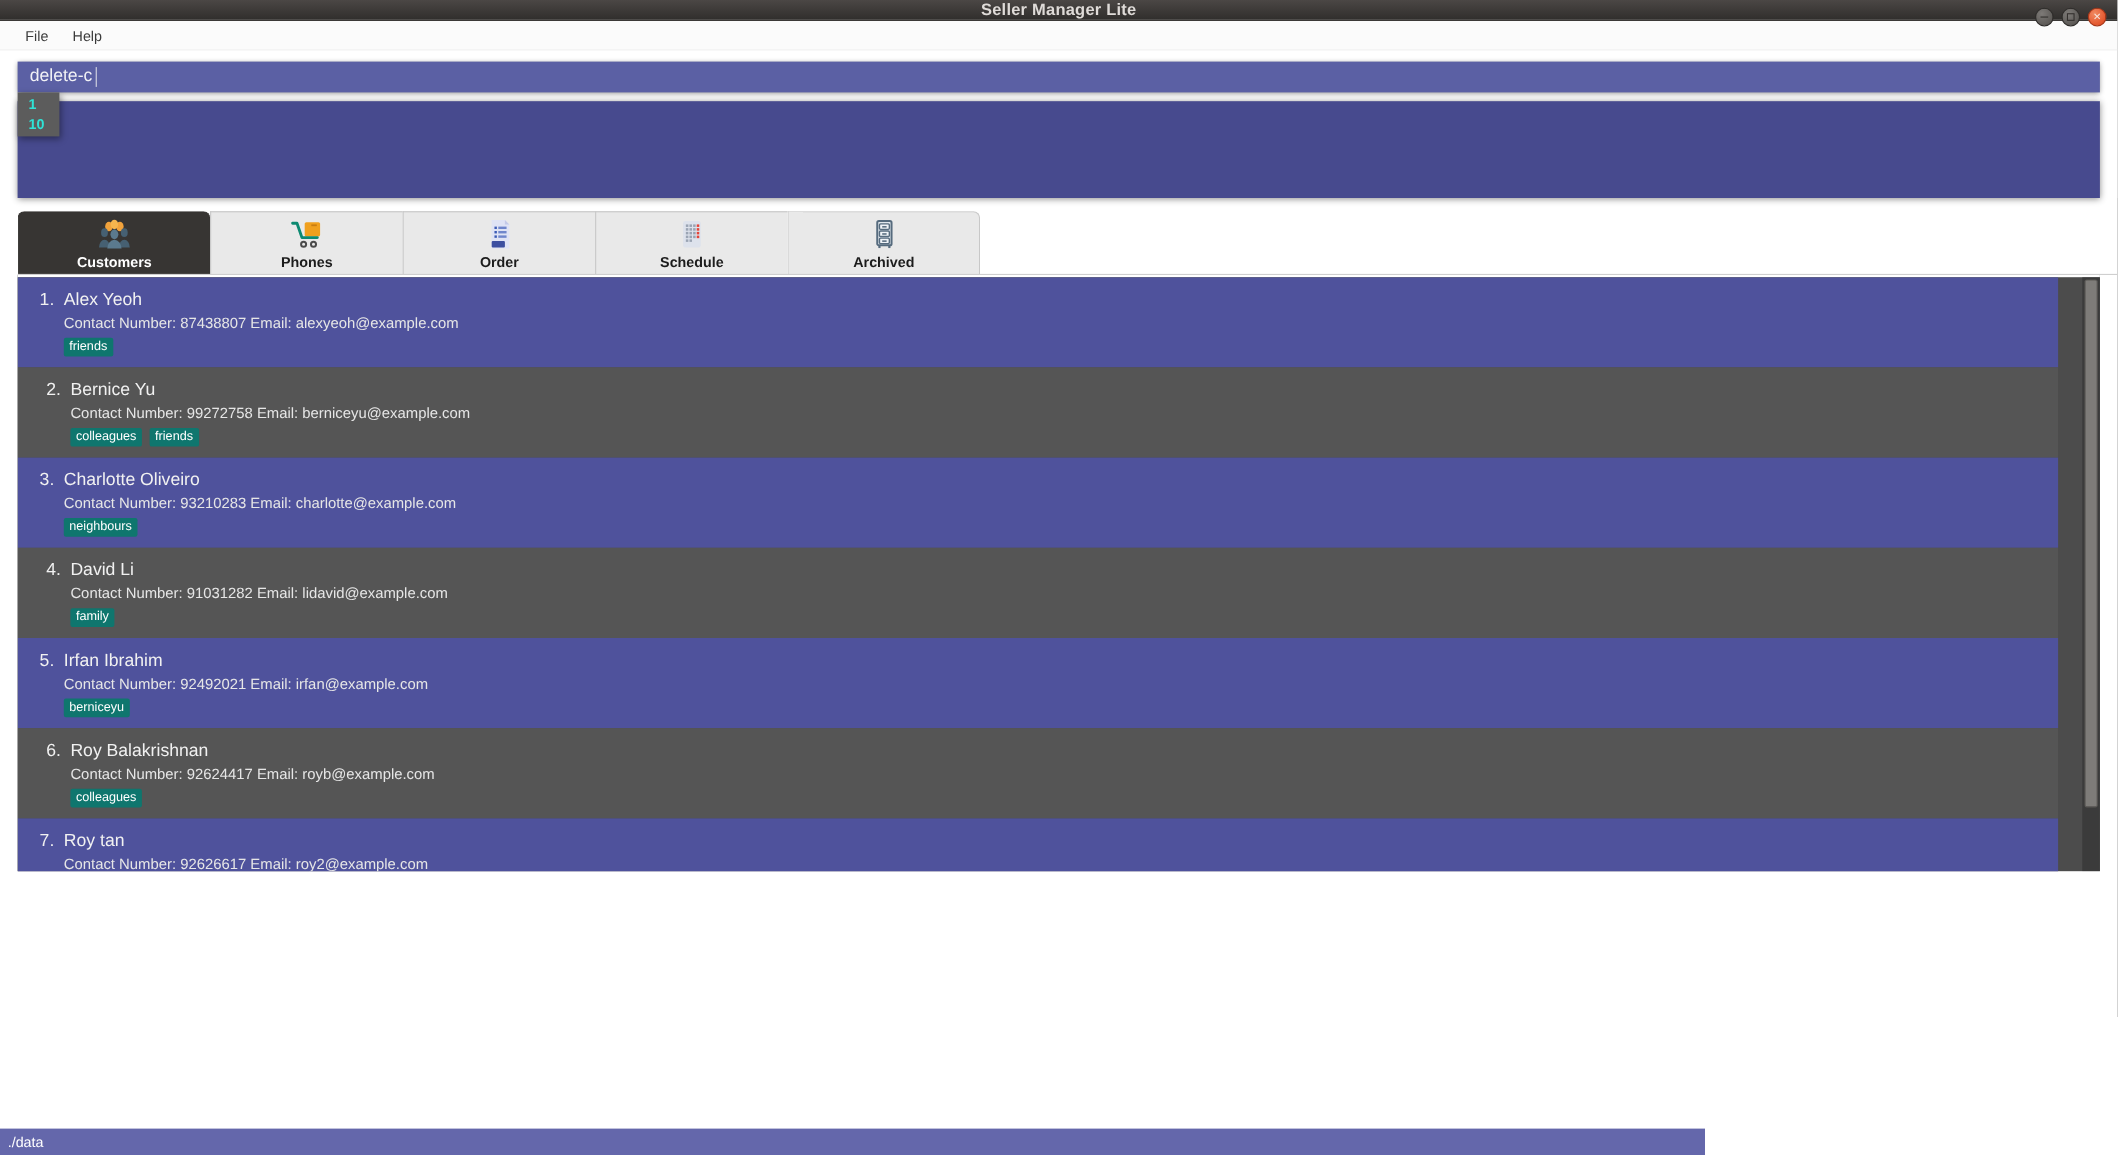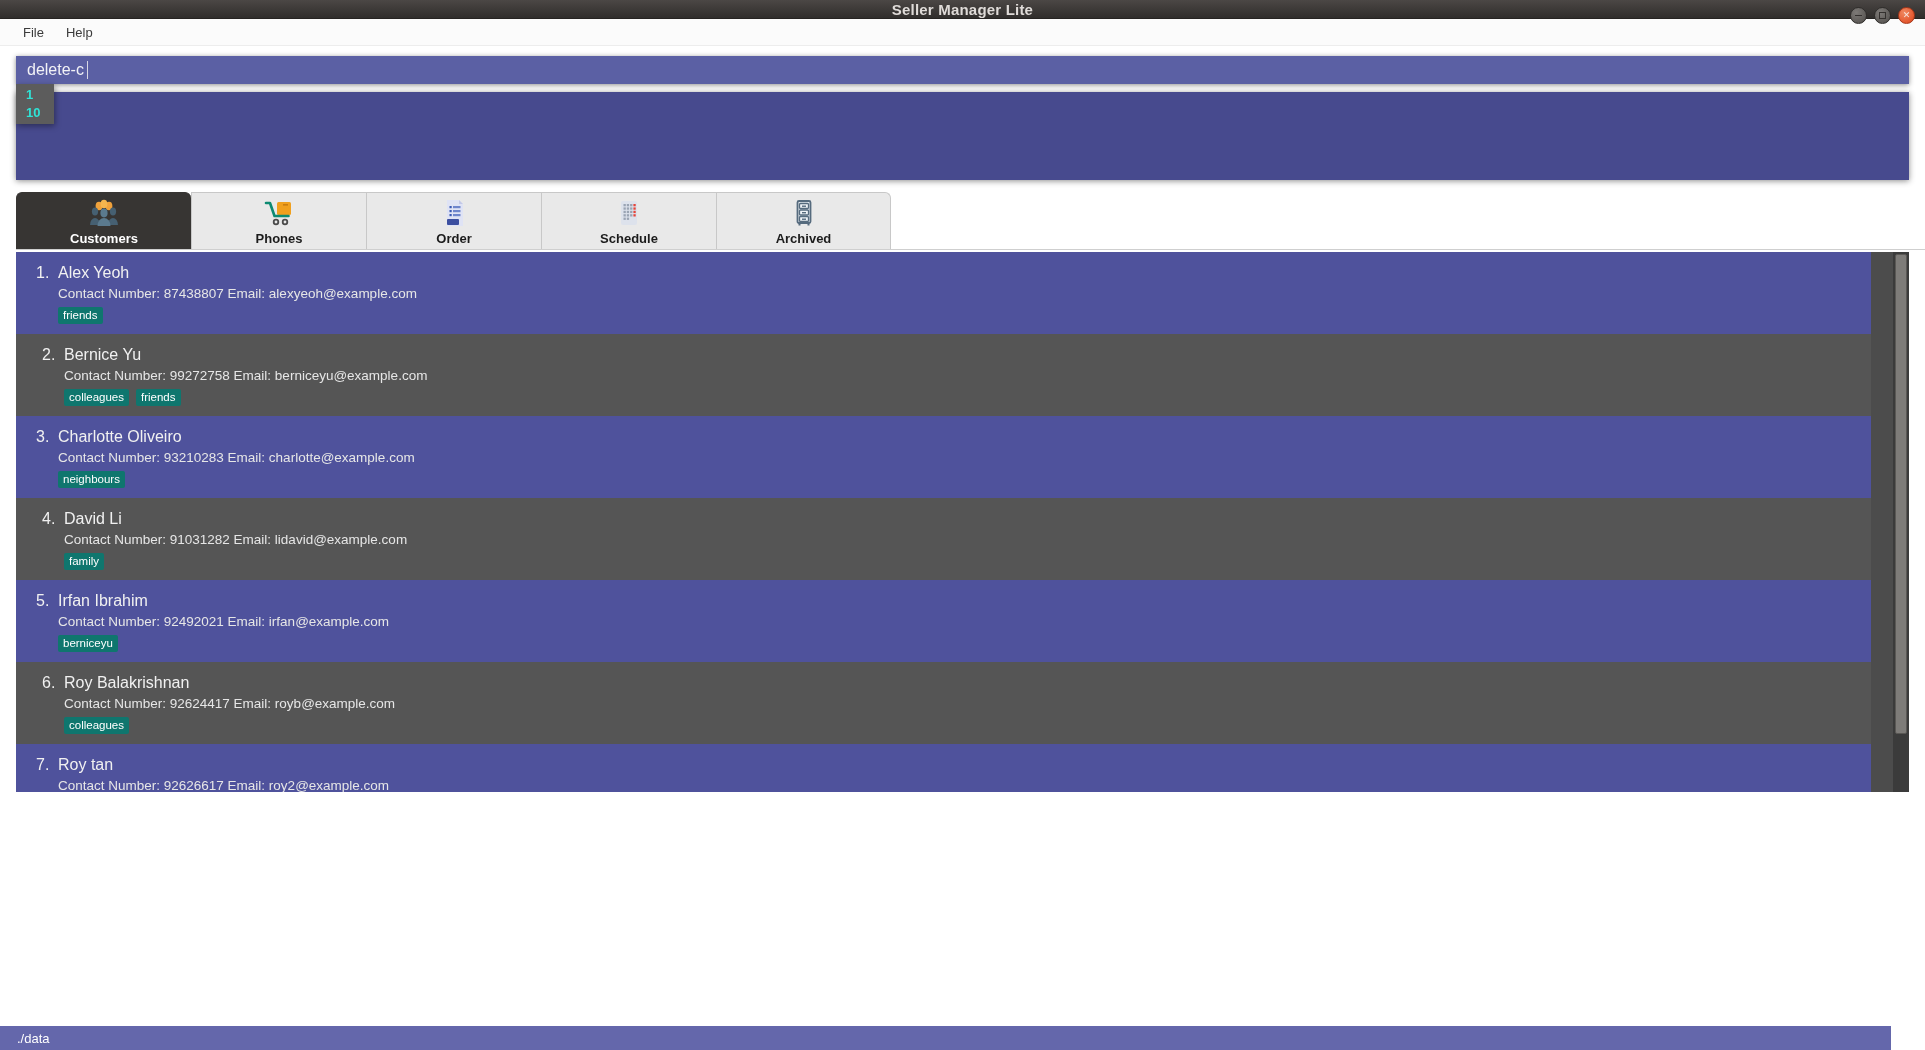--- a/index.html
+++ b/index.html
@@ -228,26 +228,26 @@
     height: 480px;
     background: #7e7c79;
     border: 1px solid #5a5855;
     border-radius: 2px;
   }
 
   
   #statusbar {
     position: absolute;
     left: 0; bottom: 0;
-    width: 1891px;
+    width: 1550px;
     height: 24px;
     background: #6467ab;
     display: flex;
     align-items: center;
-    padding-left: 17px;
+    padding-left: 7px;
   }
   #status-text { font-size: 13px; color: #ffffff; }
 </style>
 </head>
 <body>
 
 <div id="titlebar">
   <span id="title-text">Seller Manager Lite</span>
   <div id="window-controls">
     <span class="wctl">

